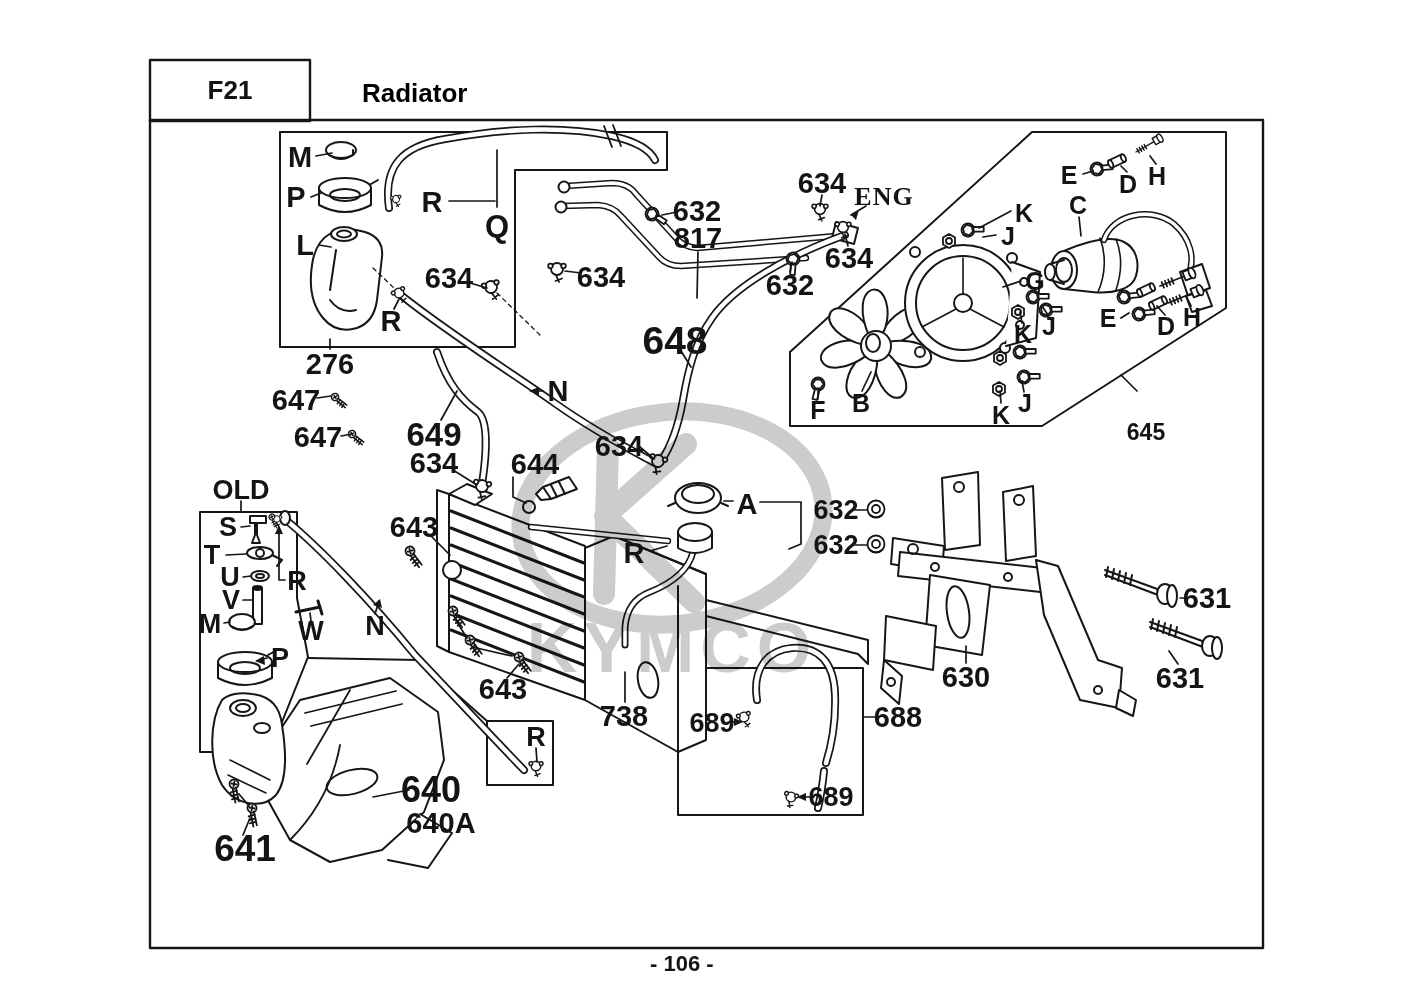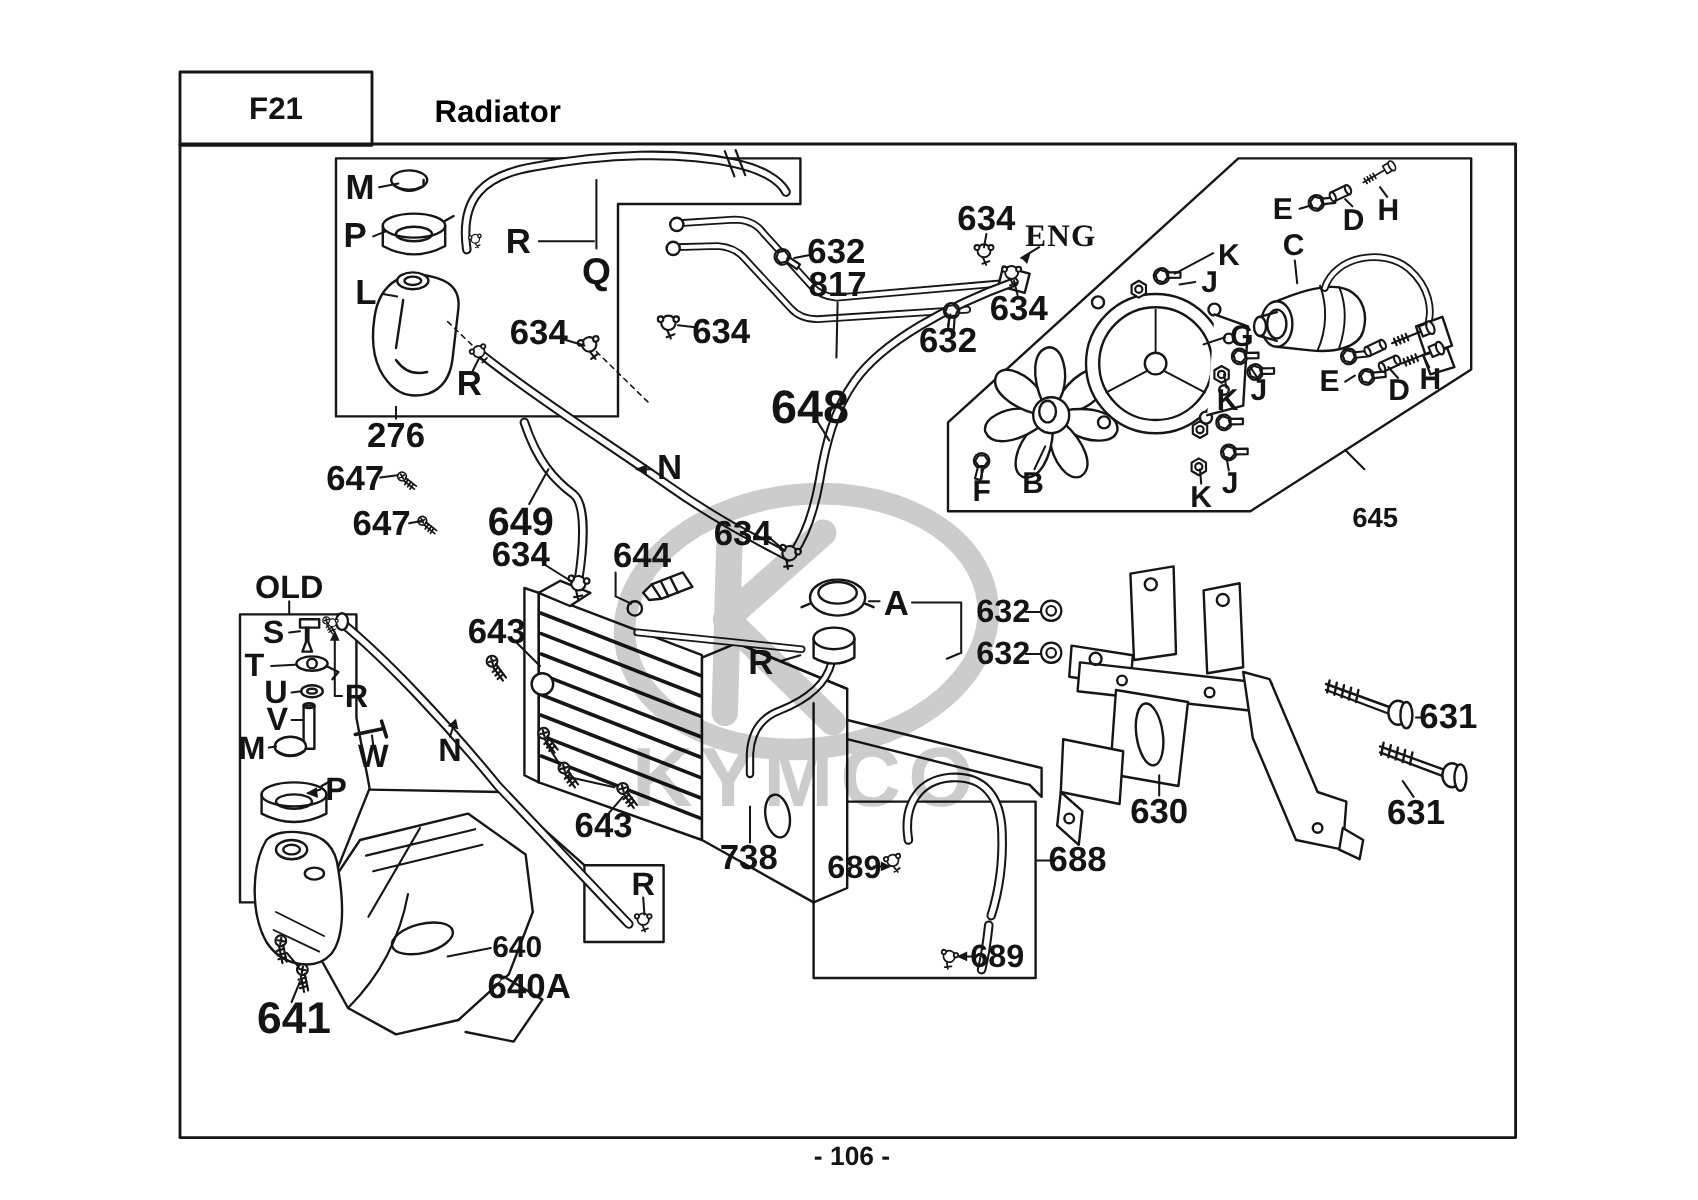--- a/index.html
+++ b/index.html
@@ -6,21 +6,21 @@
   .page{position:relative;width:1415px;height:1000px;background:#fff;overflow:hidden;
         font-family:"Liberation Sans",sans-serif;}
   svg.art{position:absolute;left:0;top:0;}
   #labels-layer{position:absolute;left:0;top:0;width:100%;height:100%;pointer-events:none;}
   .plabel{position:absolute;transform:translate(-50%,-50%);font-weight:700;color:#141414;
           line-height:1;white-space:nowrap;letter-spacing:0px;}
   .plabel.serif{font-family:"Liberation Serif",serif;letter-spacing:1px;}
   .hdr-code{position:absolute;left:150px;top:60px;width:160px;height:61px;display:flex;
             align-items:center;justify-content:center;font-weight:700;font-size:26px;color:#141414;}
   .hdr-title{position:absolute;left:362px;top:78px;font-weight:700;font-size:26px;color:#000000;}
-  .footer-page{position:absolute;left:650px;top:951px;width:120px;text-align:center;
+  .footer-page{position:absolute;left:650px;top:951px;width:120px;text-align:left;
                font-weight:700;font-size:22px;color:#141414;}
   .hB{stroke:#161616;stroke-width:8;fill:none}   .hW{stroke:#fff;stroke-width:4.6;fill:none}
   .pB{stroke:#161616;stroke-width:6.4;fill:none} .pW{stroke:#fff;stroke-width:3.4;fill:none}
   .eB{stroke:#161616;stroke-width:7;fill:none}   .eW{stroke:#fff;stroke-width:3.6;fill:none}
 </style>
 </head>
 <body>
 
 <div class="page">
 
@@ -434,21 +434,21 @@
       <div class="plabel" style="left: 230px; top: 577px; font-size: 27px;">U</div>
       <div class="plabel" style="left: 231px; top: 600px; font-size: 27px;">V</div>
       <div class="plabel" style="left: 210px; top: 624px; font-size: 27px;">M</div>
       <div class="plabel" style="left: 297px; top: 581px; font-size: 27px;">R</div>
       <div class="plabel" style="left: 311px; top: 631px; font-size: 27px;">W</div>
       <div class="plabel" style="left: 375px; top: 626px; font-size: 27px;">N</div>
       <div class="plabel" style="left: 280px; top: 658px; font-size: 27px;">P</div>
       <div class="plabel" style="left: 503px; top: 689px; font-size: 29px;">643</div>
       <div class="plabel" style="left: 624px; top: 716px; font-size: 29px;">738</div>
       <div class="plabel" style="left: 536px; top: 737px; font-size: 27px;">R</div>
-      <div class="plabel" style="left: 431px; top: 790px; font-size: 25px;">640</div>
+      <div class="plabel" style="left: 431px; top: 790px; font-size: 36px;">640</div>
       <div class="plabel" style="left: 441px; top: 823px; font-size: 29px;">640A</div>
       <div class="plabel" style="left: 245px; top: 848px; font-size: 37px;">641</div>
       <div class="plabel" style="left: 712px; top: 723px; font-size: 27px;">689</div>
       <div class="plabel" style="left: 831px; top: 797px; font-size: 27px;">689</div>
       <div class="plabel" style="left: 898px; top: 717px; font-size: 29px;">688</div>
       <div class="plabel" style="left: 966px; top: 677px; font-size: 29px;">630</div>
       <div class="plabel" style="left: 1207px; top: 598px; font-size: 29px;">631</div>
       <div class="plabel" style="left: 1180px; top: 678px; font-size: 29px;">631</div>
       <div class="plabel" style="left: 1146px; top: 404px; font-size: 23px; margin-top: 28px;">645</div>
       <div class="plabel" style="left: 1069px; top: 175px; font-size: 25px;">E</div>

